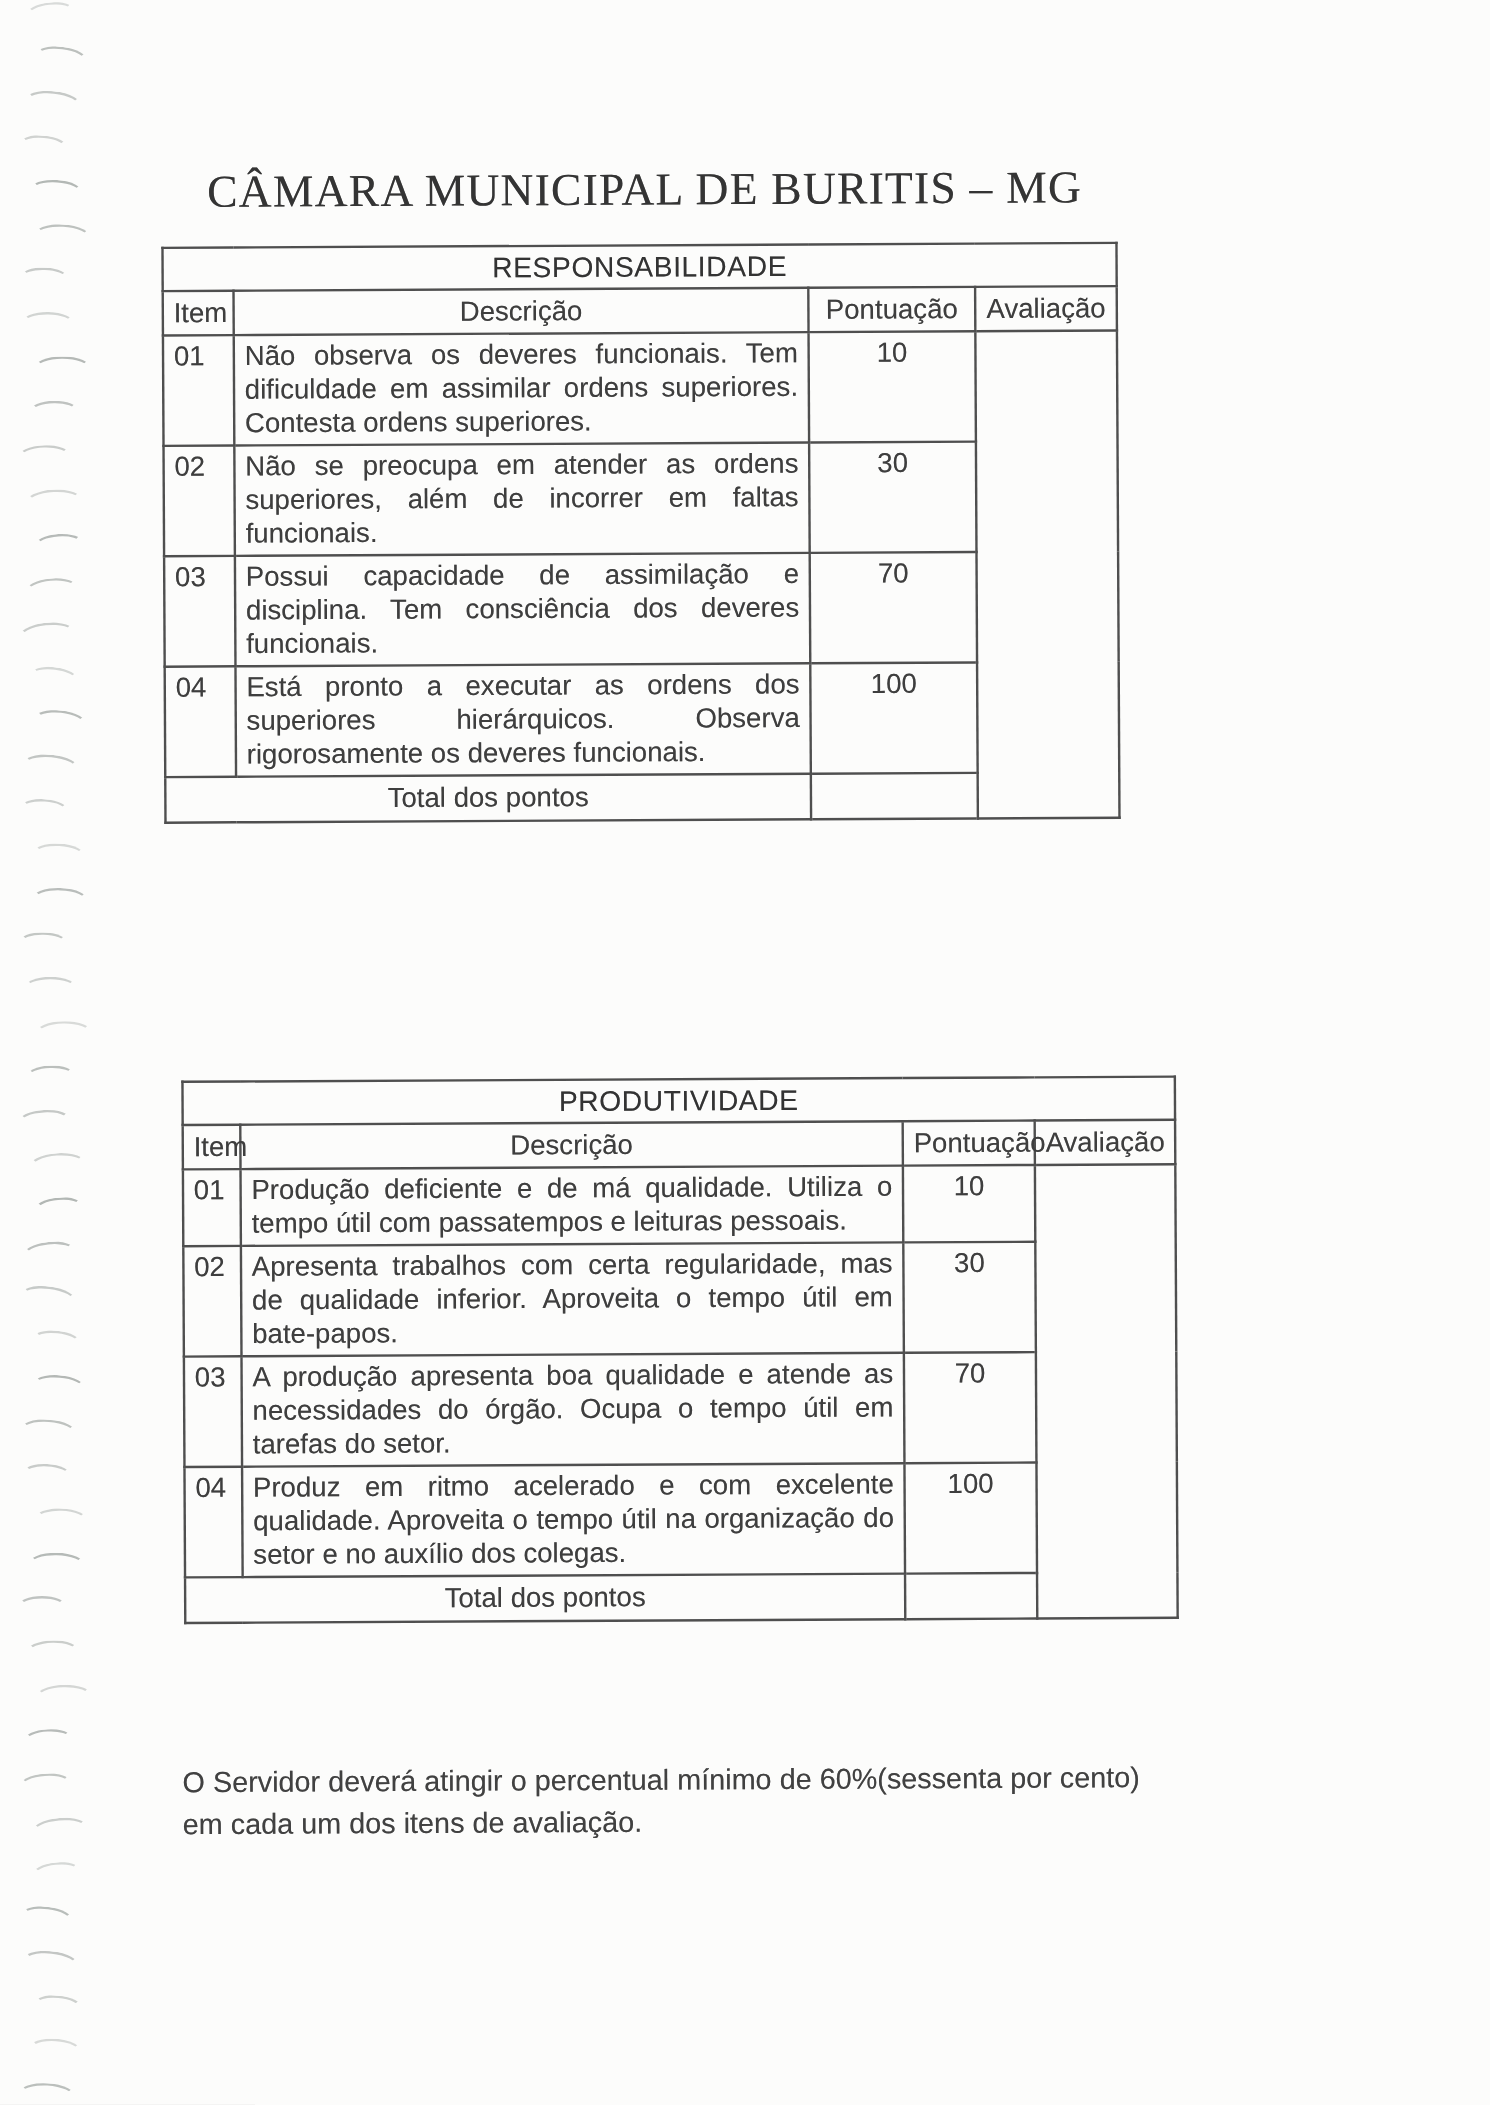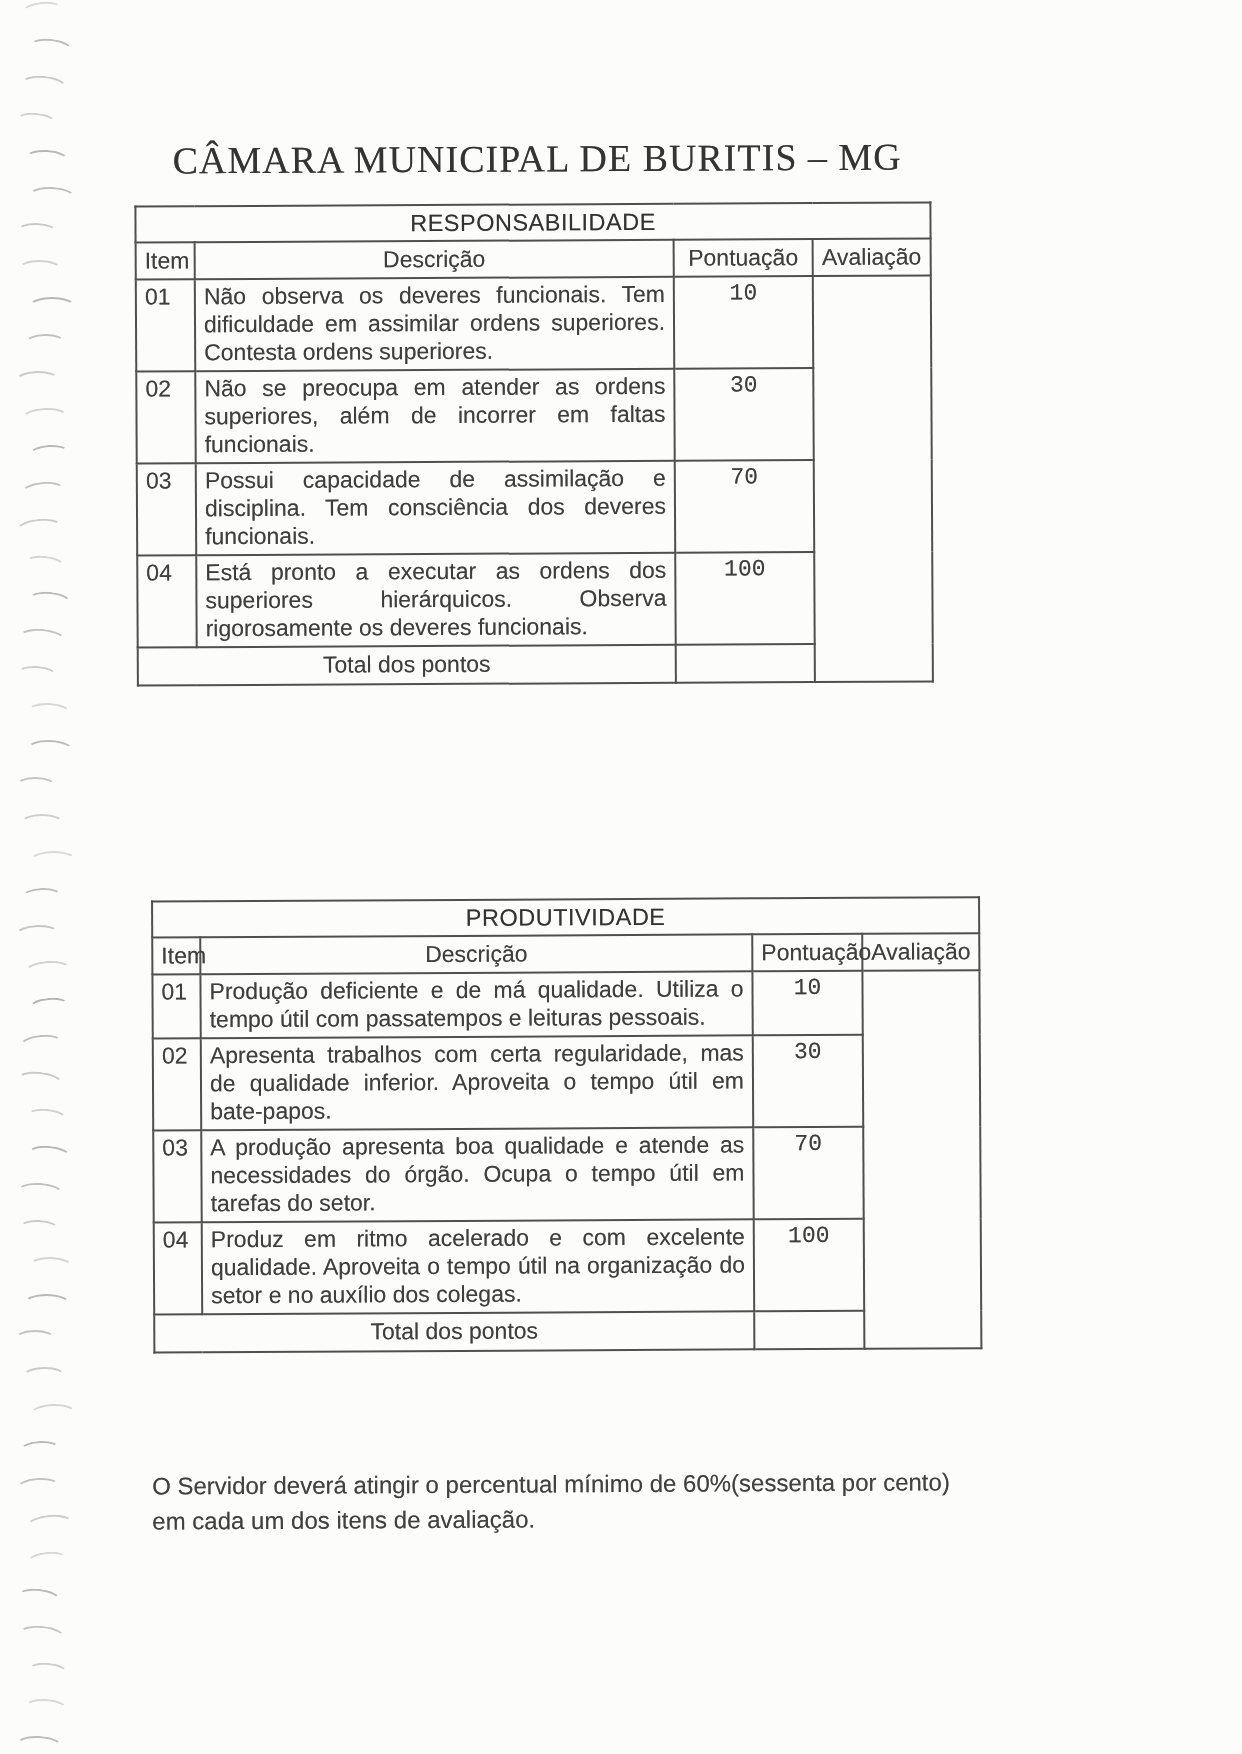--- a/index.html
+++ b/index.html
@@ -74,21 +74,21 @@
     font-weight: bold;
     font-size: 23.5px;
     letter-spacing: 0.5px;
     color: #333;
     padding-top: 3px !important;
     padding-bottom: 3px !important;
   }
   .col-head { text-align: center; padding-top: 3px !important; }
   .cell-item { text-align: left; }
   .cell-desc { text-align: justify; }
-  .cell-pont { text-align: center; font-family: Liberation Mono, monospace; }
+  .cell-pont { text-align: center; }
   .cell-total { text-align: center; padding-top: 3px !important; padding-bottom: 5px !important; }
   .note {
     position: absolute;
     left: 148px;
     top: 1466px;
     width: 800px;
     font-size: 24px;
     line-height: 35px;
     color: #414141;
     text-shadow: 0 0 0.4px rgba(60,60,60,0.5);

